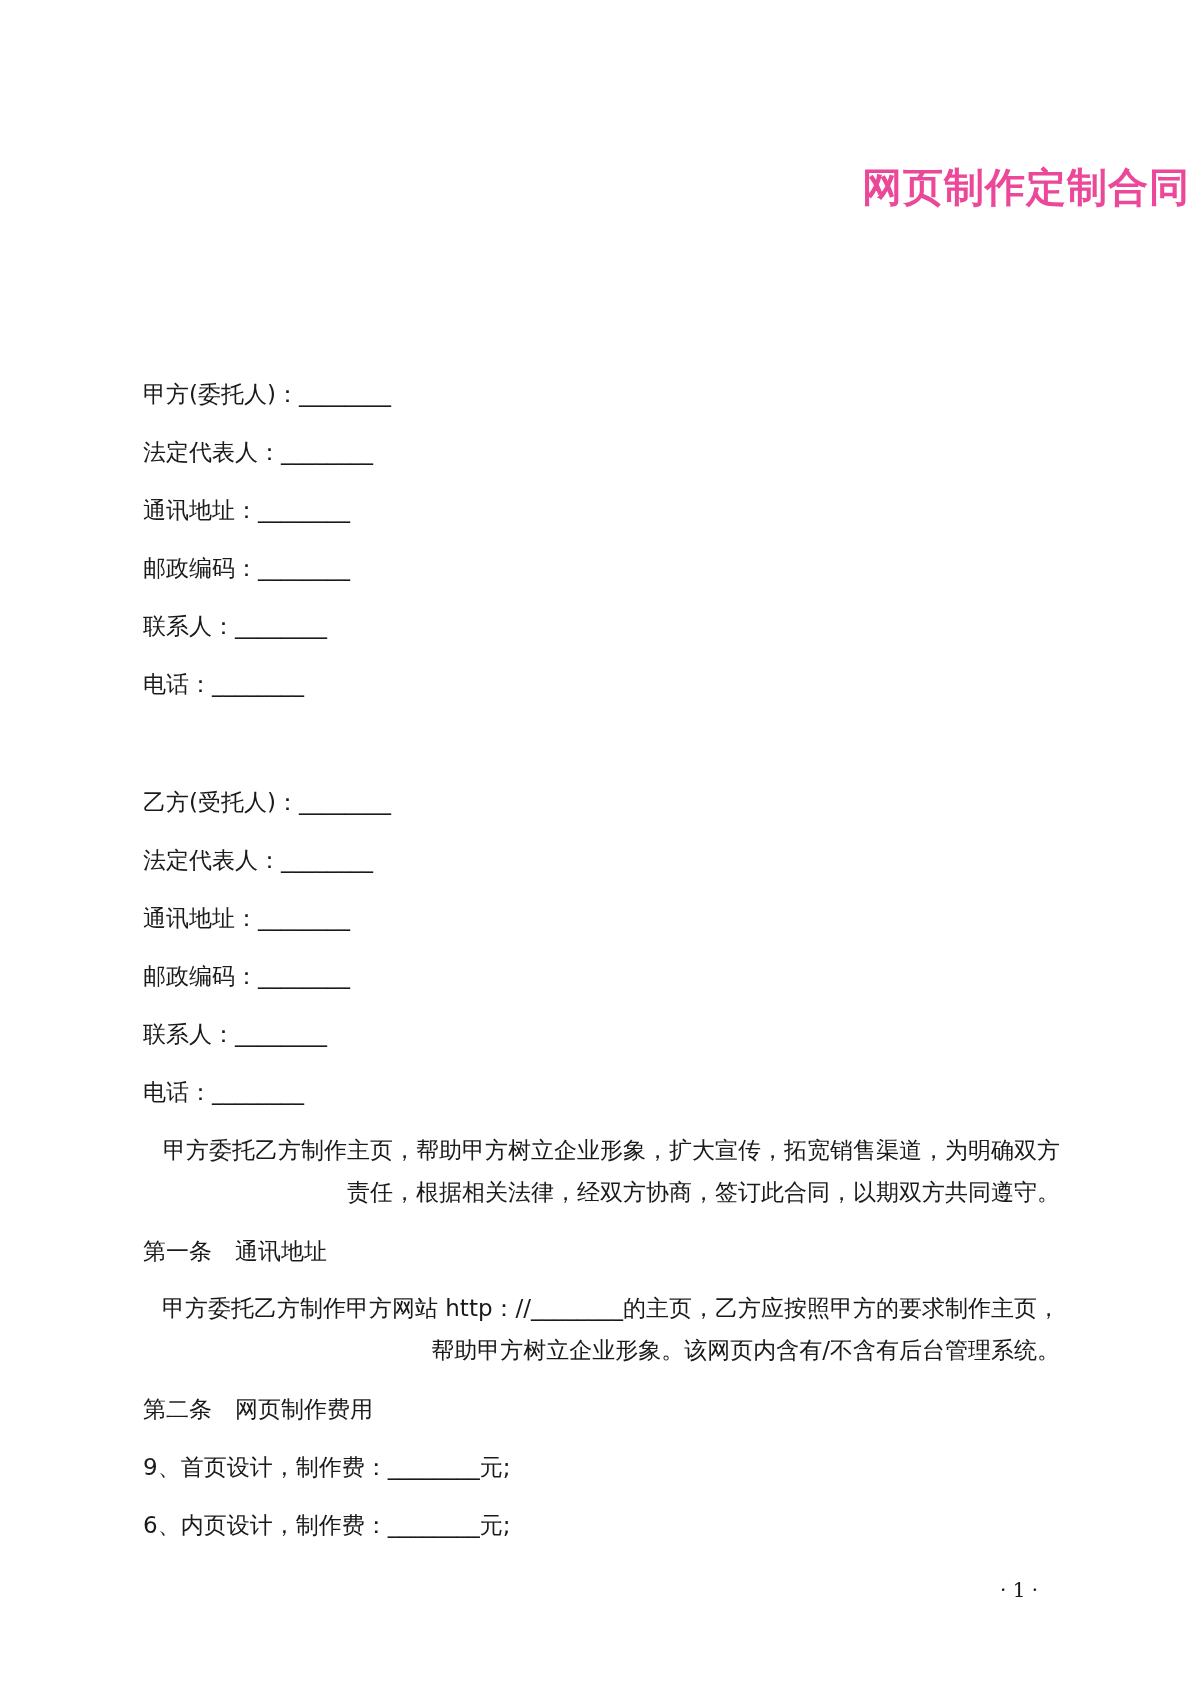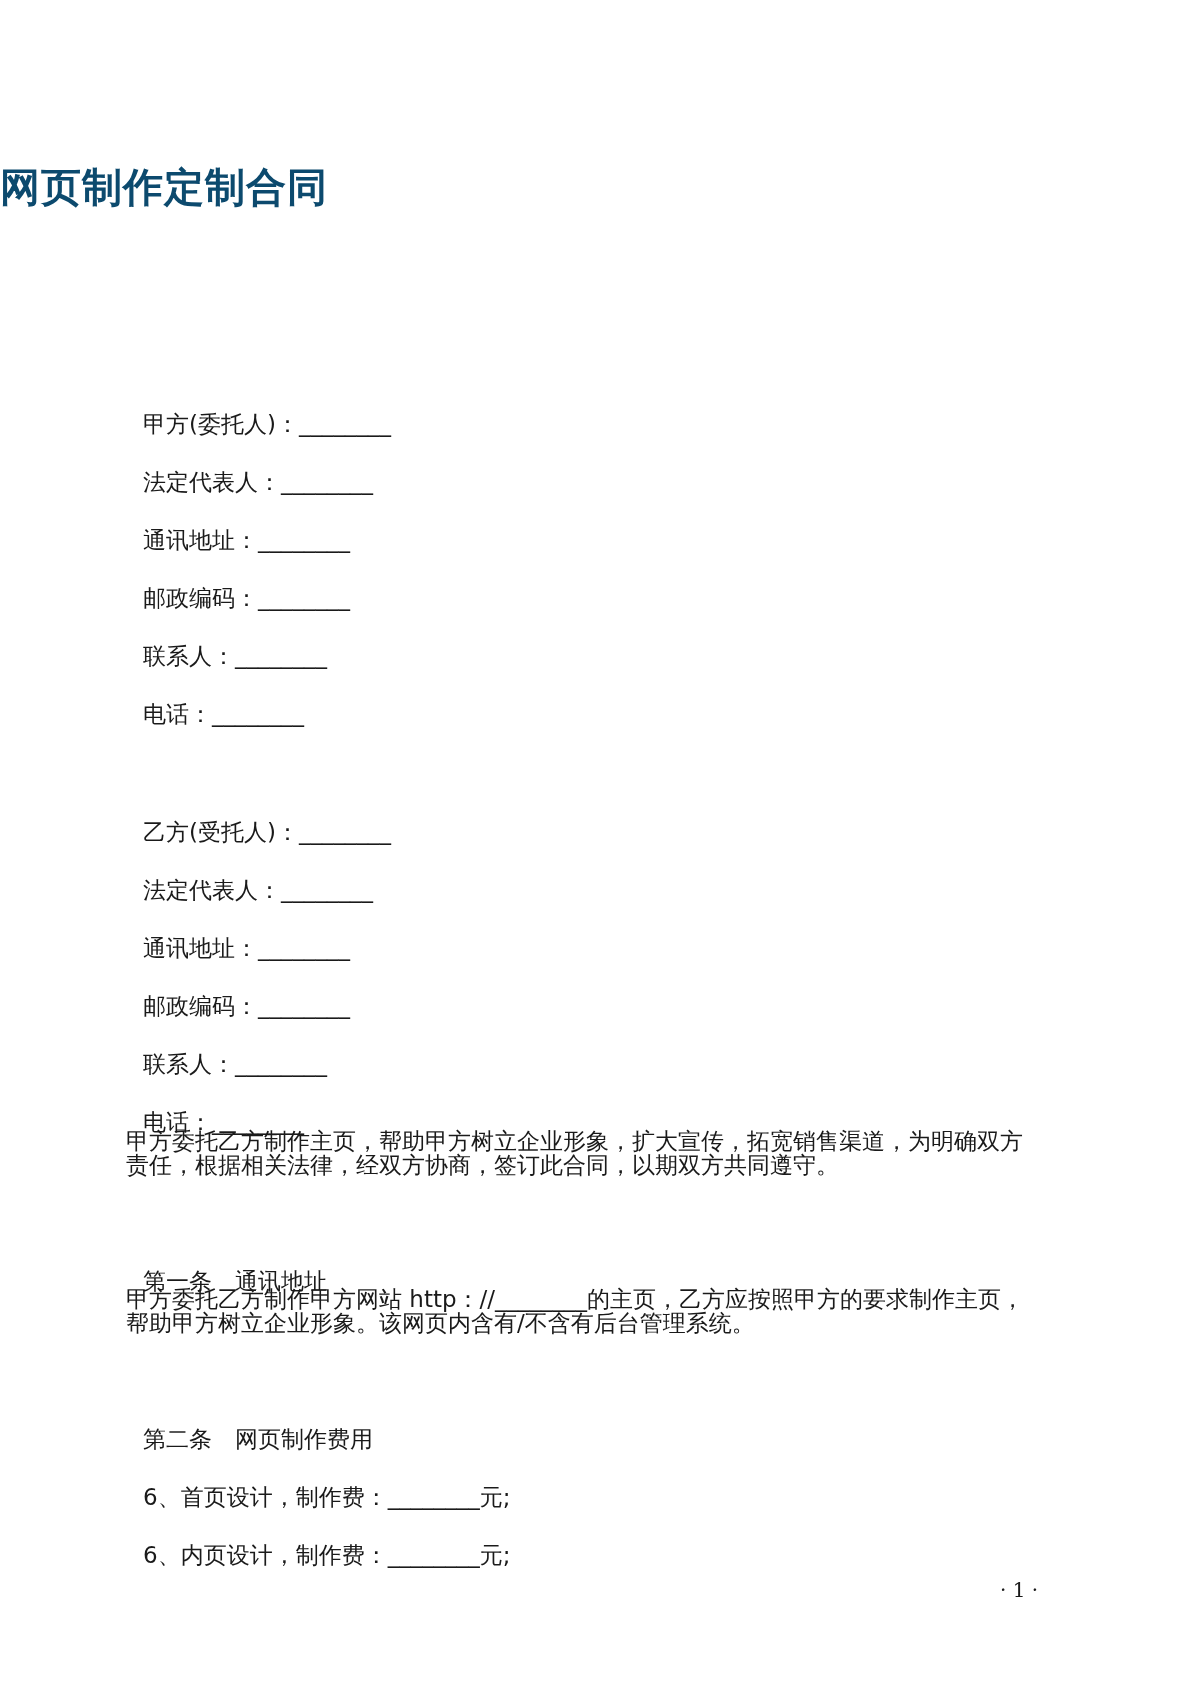--- a/index.html
+++ b/index.html
@@ -1,21 +1,21 @@
 <!DOCTYPE html>
 <html><head>
 <meta charset="utf-8">
 <style>
   html, body { margin: 0; padding: 0; background: #ffffff; }
   body { width: 1190px; height: 1683px; position: relative; overflow: hidden;
          font-family: "DejaVu Sans", "Liberation Sans", sans-serif; color: #1a1a1a; }
-  .title { position: absolute; top: 160px; left: 0; width: 1190px; text-align: left;
-           font-size: 40px; font-weight: bold; color: #0c4a6e; letter-spacing: 1px; }
-  .line { position: absolute; left: 143px; font-size: 23px; line-height: 30px; white-space: nowrap; margin-top: 30px; }
-  .para { position: absolute; left: 126px; width: 905px; font-size: 23px; line-height: 24px; }
+  .title { position: absolute; top: 160px; left: 0; width: 1190px; text-align: right;
+           font-size: 40px; font-weight: bold; color: #ec4899; letter-spacing: 1px; }
+  .line { position: absolute; left: 143px; font-size: 23px; line-height: 30px; white-space: nowrap; }
+  .para { position: absolute; left: 155px; width: 905px; font-size: 23px; line-height: 42px; text-align: right; }
   .page-num { position: absolute; left: 1000px; top: 1578px; font-size: 20px;
               font-family: "DejaVu Serif", serif; }
 </style>
 </head>
 <body>
 
 <div>
   <div class="title">网页制作定制合同</div>
 
   <div class="line" style="top:379px">甲方(委托人)：________</div>
@@ -31,17 +31,17 @@
   <div class="line" style="top:961px">邮政编码：________</div>
   <div class="line" style="top:1019px">联系人：________</div>
   <div class="line" style="top:1077px">电话：________</div>
 
   <div class="para" style="top:1129px">甲方委托乙方制作主页，帮助甲方树立企业形象，扩大宣传，拓宽销售渠道，为明确双方责任，根据相关法律，经双方协商，签订此合同，以期双方共同遵守。</div>
 
   <div class="line" style="top:1236px">第一条　通讯地址</div>
   <div class="para" style="top:1287px">甲方委托乙方制作甲方网站 http：//________的主页，乙方应按照甲方的要求制作主页，帮助甲方树立企业形象。该网页内含有/不含有后台管理系统。</div>
 
   <div class="line" style="top:1394px">第二条　网页制作费用</div>
-  <div class="line" style="top:1452px">6、首页设计，制作费：________元;</div>
+  <div class="line" style="top:1452px">9、首页设计，制作费：________元;</div>
   <div class="line" style="top:1510px">6、内页设计，制作费：________元;</div>
 
   <div class="page-num">· 1 ·</div>
 </div>
 
 </body></html>

